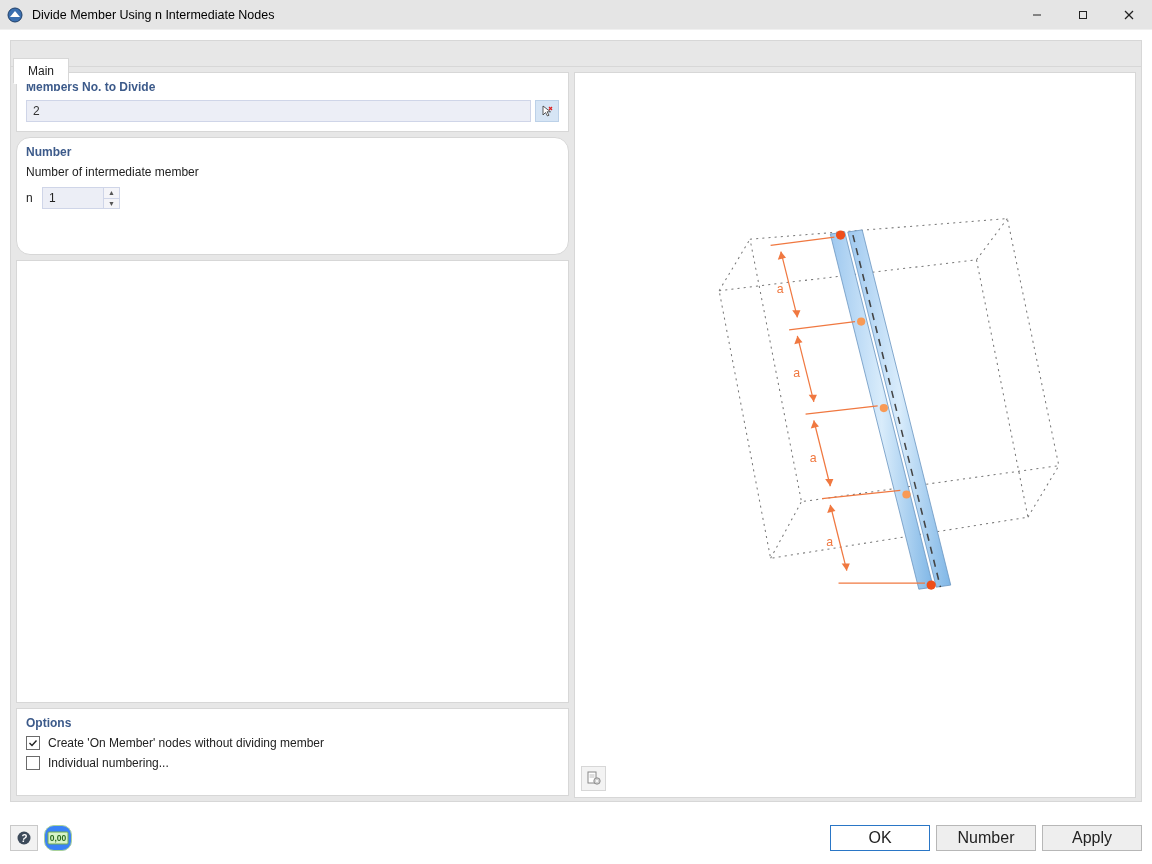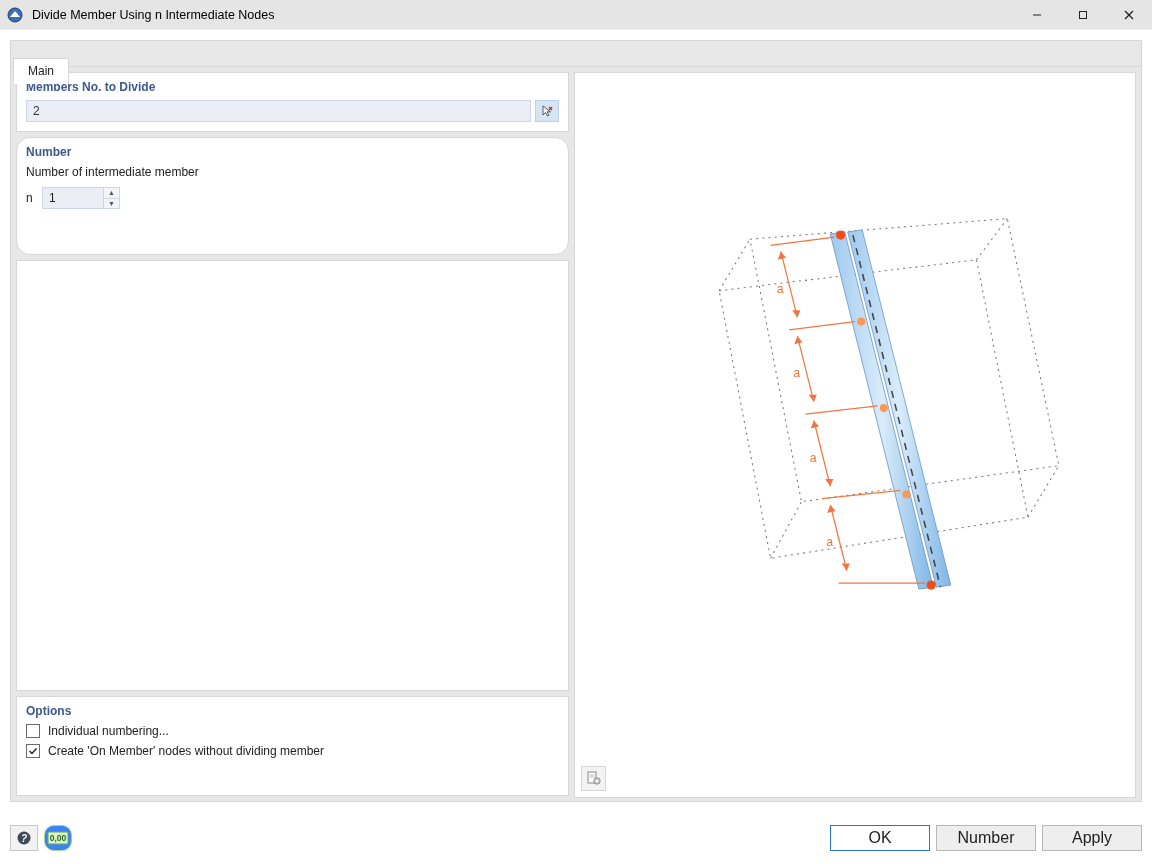--- a/index.html
+++ b/index.html
@@ -122,33 +122,33 @@
             <div class="btns">
               <div>▲</div>
               <div>▼</div>
             </div>
           </div>
         </div>
       </div>
 
       <div class="panel flexfill"></div>
 
-      <div class="panel" style="height:100px;">
+      <div class="panel" style="height:88px;">
         <div class="panel-title">Options</div>
-        <div class="check-row">
-          <span class="chk"></span>
-          <span>Individual numbering...</span>
-        </div>
         <div class="check-row">
           <span class="chk">
             <svg width="10" height="10" viewBox="0 0 10 10">
                 <polyline points="1.5,5 4,7.5 8.5,2.5" fill="none" stroke="#222" stroke-width="1.4"></polyline>
               </svg>
           </span>
           <span>Create 'On Member' nodes without dividing member</span>
+        </div>
+        <div class="check-row">
+          <span class="chk"></span>
+          <span>Individual numbering...</span>
         </div>
       </div>
 
     </div>
 
     <div class="col-right">
       <div class="preview-panel">
         <svg width="100%" height="100%" viewBox="0 0 544 700">
 
           <g class="cube-dot">

